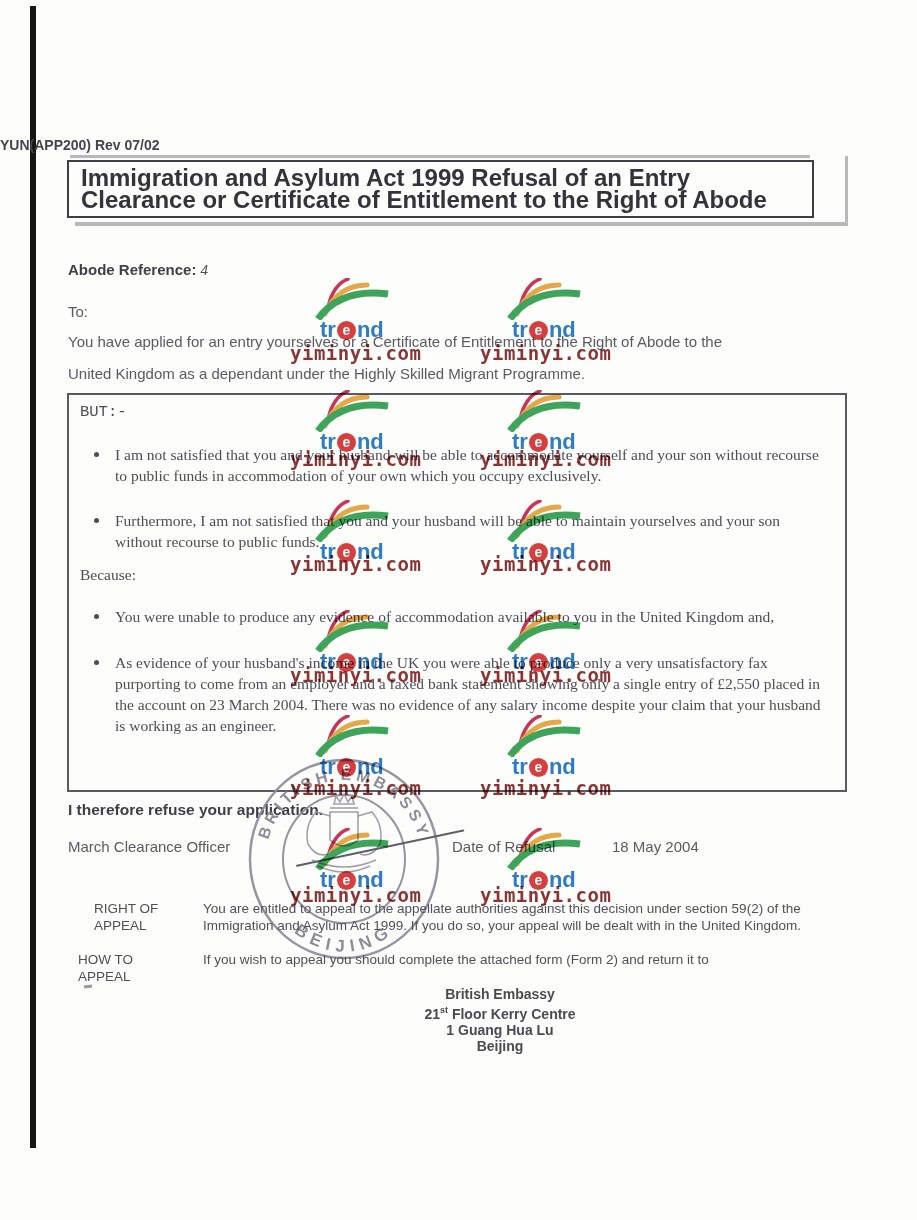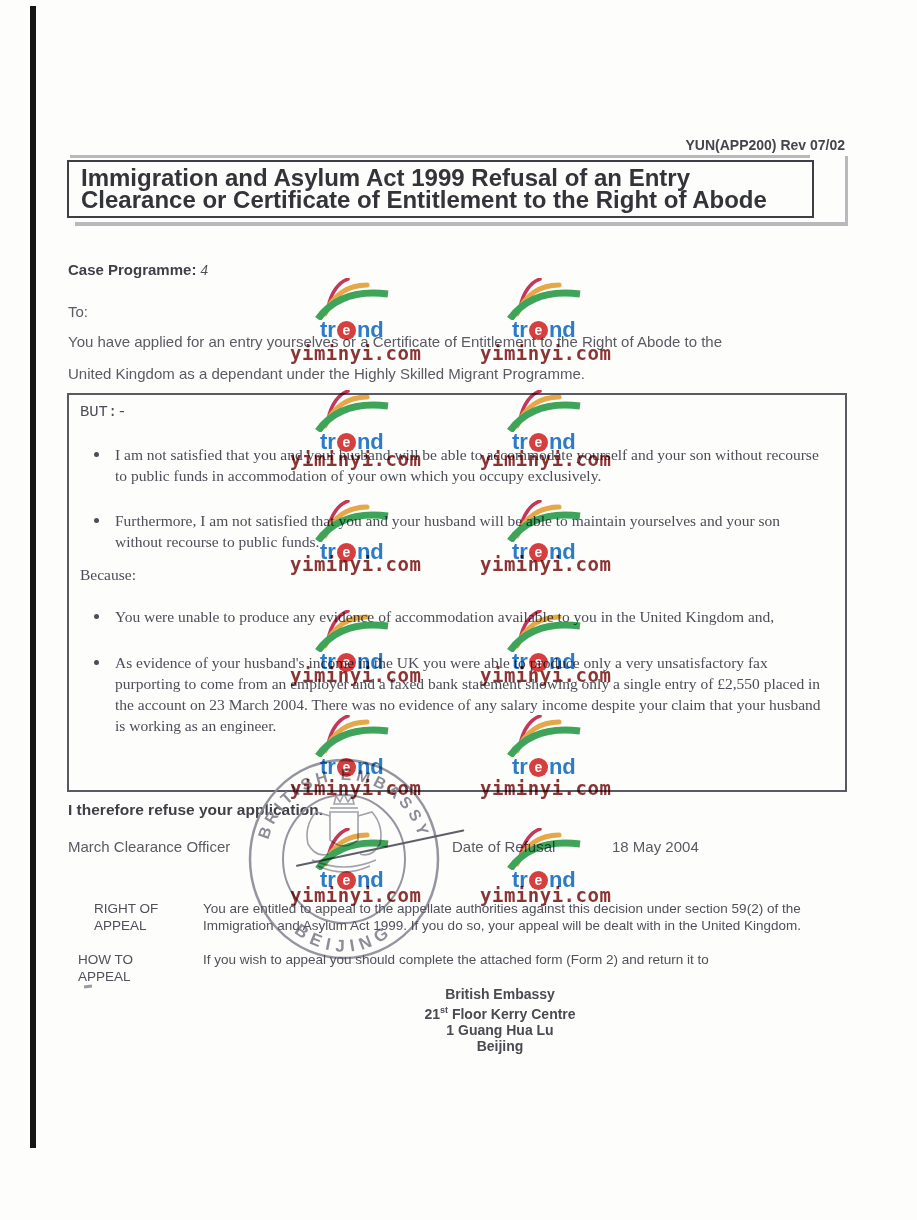--- a/index.html
+++ b/index.html
@@ -3,21 +3,21 @@
 <meta charset="utf-8">
 <style>
   html,body{margin:0;padding:0;background:#ffffff;}
   .page{position:relative;width:917px;height:1220px;background:#fdfdfc;overflow:hidden;
         font-family:"Liberation Sans",sans-serif;color:#50505a;}
   .abs{position:absolute;}
   
   .edge-strip{position:absolute;left:30px;top:6px;width:6px;height:1142px;background:#161616;}
   .gray-line{position:absolute;background:#b8b8bd;}
   
-  .form-ref{position:absolute;top:137px;left:0;width:845px;text-align:right;
+  .form-ref{position:absolute;top:137px;left:0;width:845px;
             font-weight:bold;font-size:14px;color:#45454d;}
   .title-box{position:absolute;left:67px;top:160px;width:743px;height:54px;
              border:2px solid #3e3e46;background:#fdfdfc;}
   .title-text{position:absolute;left:12px;top:5px;width:710px;
               font-weight:bold;font-size:24px;line-height:22px;color:#33333a;}
   
   .sans15{font-size:15px;color:#5a5a63;}
   .bold-sans{font-weight:bold;color:#3f3f47;}
   
   .but-box{position:absolute;left:67px;top:393px;width:776px;height:395px;
@@ -58,21 +58,21 @@
   <div class="gray-line" style="left:70px;top:155px;width:740px;height:3px;"></div>
   <div class="gray-line" style="left:75px;top:222px;width:772px;height:4px;"></div>
   <div class="gray-line" style="left:845px;top:156px;width:3px;height:70px;"></div>
 
   <div class="form-ref">YUN(APP200) Rev 07/02</div>
   <div class="title-box">
     <div class="title-text">Immigration and Asylum Act 1999 Refusal of an Entry Clearance or Certificate of Entitlement to the Right of Abode</div>
   </div>
 
   <div class="abs sans15" style="left:68px;top:261px;">
-    <span class="bold-sans">Case Programme</span><span class="bold-sans">:</span>
+    <span class="bold-sans">Abode Reference</span><span class="bold-sans">:</span>
     <span style="font-family:'Liberation Serif',serif;font-style:italic;color:#4d4d58;">4</span>
   </div>
   <div class="abs sans15" style="left:68px;top:303px;">To:</div>
   <div class="abs sans15" style="left:68px;top:333px;width:800px;">You have applied for an entry yourselves or a Certificate of Entitlement to the Right of Abode to the</div>
   <div class="abs sans15" style="left:68px;top:365px;width:800px;">United Kingdom as a dependant under the Highly Skilled Migrant Programme.</div>
 
   <div class="but-box"></div>
   <div class="abs serif" style="left:80px;top:402px;font-family:Liberation Mono, monospace;">BUT:-</div>
 
   <div class="bullet-dot" style="left:94px;top:452px;"></div>

